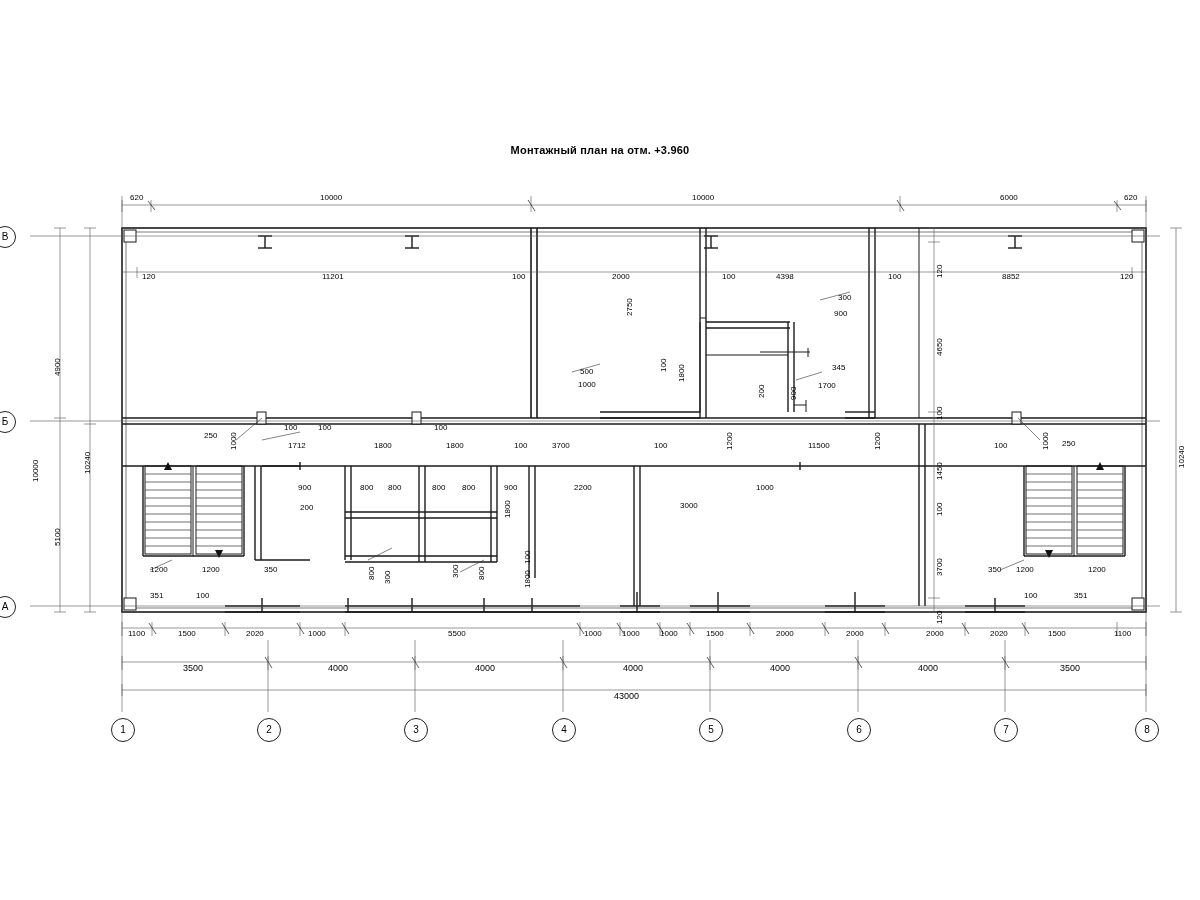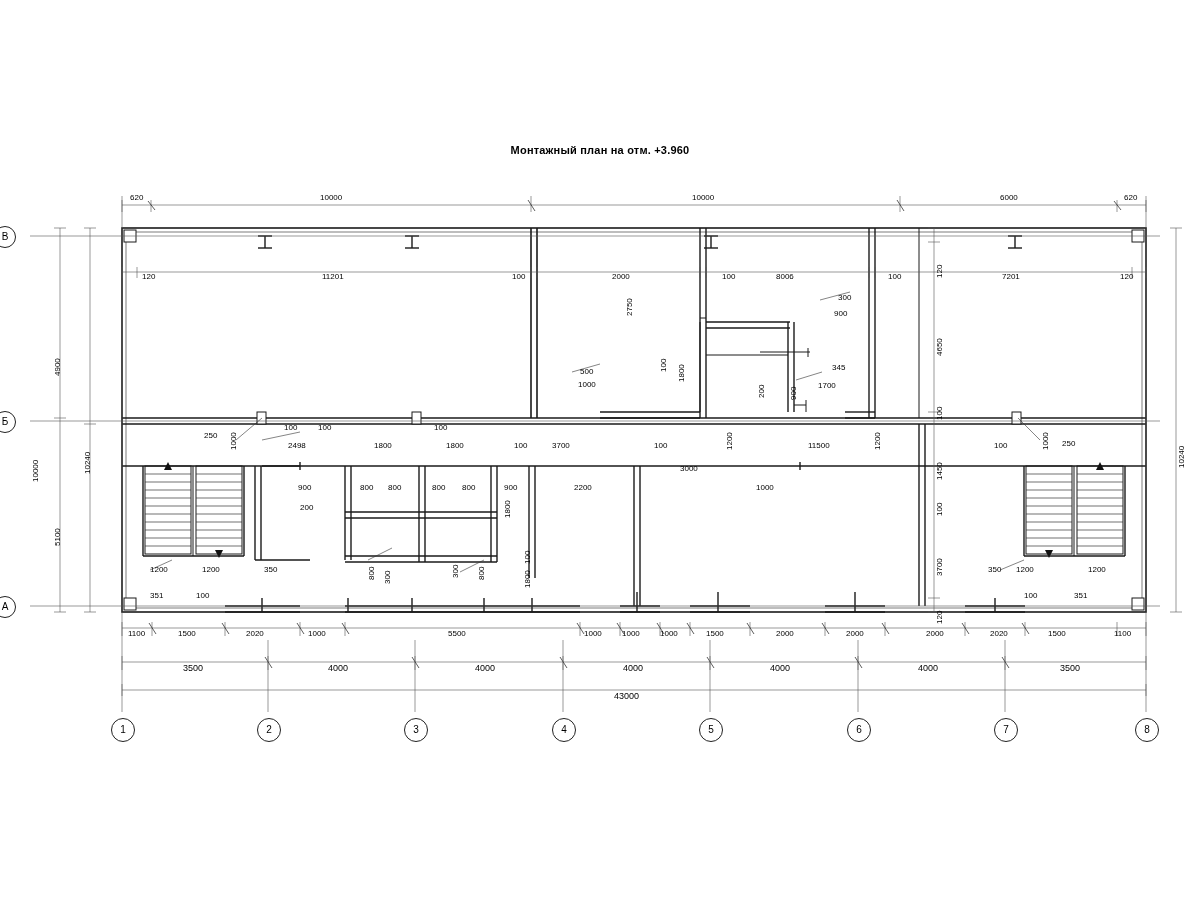--- a/index.html
+++ b/index.html
@@ -354,23 +354,23 @@
   <div class="lbl" style="left:320px;top:194px">10000</div>
   <div class="lbl" style="left:692px;top:194px">10000</div>
   <div class="lbl" style="left:1000px;top:194px">6000</div>
   <div class="lbl" style="left:1124px;top:194px">620</div>
 
   <div class="lbl" style="left:142px;top:273px">120</div>
   <div class="lbl" style="left:322px;top:273px">11201</div>
   <div class="lbl" style="left:512px;top:273px">100</div>
   <div class="lbl" style="left:612px;top:273px">2000</div>
   <div class="lbl" style="left:722px;top:273px">100</div>
-  <div class="lbl" style="left:776px;top:273px">8006</div>
+  <div class="lbl" style="left:776px;top:273px">4398</div>
   <div class="lbl" style="left:888px;top:273px">100</div>
-  <div class="lbl" style="left:1002px;top:273px">7201</div>
+  <div class="lbl" style="left:1002px;top:273px">8852</div>
   <div class="lbl" style="left:1120px;top:273px">120</div>
 
   <div class="lbl v" style="left:936px;top:252px;transform:rotate(-90deg) translate(-26px,0)">120</div>
   <div class="lbl v" style="left:936px;top:330px;transform:rotate(-90deg) translate(-26px,0)">4650</div>
   <div class="lbl v" style="left:936px;top:396px;transform:rotate(-90deg) translate(-24px,0)">100</div>
   <div class="lbl v" style="left:936px;top:452px;transform:rotate(-90deg) translate(-28px,0)">1450</div>
   <div class="lbl v" style="left:936px;top:492px;transform:rotate(-90deg) translate(-24px,0)">100</div>
   <div class="lbl v" style="left:936px;top:548px;transform:rotate(-90deg) translate(-28px,0)">3700</div>
   <div class="lbl v" style="left:936px;top:600px;transform:rotate(-90deg) translate(-24px,0)">120</div>
   <div class="lbl v" style="left:1178px;top:438px;transform:rotate(-90deg) translate(-30px,0)">10240</div>
@@ -389,42 +389,42 @@
   <div class="lbl v" style="left:678px;top:356px;transform:rotate(-90deg) translate(-26px,0)">1800</div>
   <div class="lbl v" style="left:758px;top:378px;transform:rotate(-90deg) translate(-20px,0)">200</div>
   <div class="lbl v" style="left:790px;top:378px;transform:rotate(-90deg) translate(-22px,0)">900</div>
   <div class="lbl" style="left:832px;top:364px">345</div>
   <div class="lbl" style="left:818px;top:382px">1700</div>
 
   <div class="lbl" style="left:204px;top:432px">250</div>
   <div class="lbl v" style="left:230px;top:424px;transform:rotate(-90deg) translate(-26px,0)">1000</div>
   <div class="lbl" style="left:284px;top:424px">100</div>
   <div class="lbl" style="left:318px;top:424px">100</div>
-  <div class="lbl" style="left:288px;top:442px">2498</div>
+  <div class="lbl" style="left:288px;top:442px">1712</div>
   <div class="lbl" style="left:374px;top:442px">1800</div>
   <div class="lbl" style="left:446px;top:442px">1800</div>
   <div class="lbl" style="left:434px;top:424px">100</div>
   <div class="lbl" style="left:552px;top:442px">3700</div>
   <div class="lbl" style="left:514px;top:442px">100</div>
   <div class="lbl v" style="left:726px;top:424px;transform:rotate(-90deg) translate(-26px,0)">1200</div>
   <div class="lbl" style="left:808px;top:442px">11500</div>
   <div class="lbl v" style="left:874px;top:424px;transform:rotate(-90deg) translate(-26px,0)">1200</div>
   <div class="lbl" style="left:994px;top:442px">100</div>
   <div class="lbl v" style="left:1042px;top:424px;transform:rotate(-90deg) translate(-26px,0)">1000</div>
   <div class="lbl" style="left:1062px;top:440px">250</div>
   <div class="lbl" style="left:654px;top:442px">100</div>
 
   <div class="lbl" style="left:298px;top:484px">900</div>
   <div class="lbl" style="left:360px;top:484px">800</div>
   <div class="lbl" style="left:388px;top:484px">800</div>
   <div class="lbl" style="left:432px;top:484px">800</div>
   <div class="lbl" style="left:462px;top:484px">800</div>
   <div class="lbl" style="left:504px;top:484px">900</div>
   <div class="lbl" style="left:574px;top:484px">2200</div>
-  <div class="lbl" style="left:680px;top:465px">3000</div>
+  <div class="lbl" style="left:680px;top:502px">3000</div>
   <div class="lbl" style="left:756px;top:484px">1000</div>
   <div class="lbl" style="left:300px;top:504px">200</div>
   <div class="lbl v" style="left:504px;top:492px;transform:rotate(-90deg) translate(-26px,0)">1800</div>
   <div class="lbl v" style="left:524px;top:544px;transform:rotate(-90deg) translate(-20px,0)">100</div>
 
   <div class="lbl" style="left:150px;top:566px">1200</div>
   <div class="lbl" style="left:202px;top:566px">1200</div>
   <div class="lbl" style="left:264px;top:566px">350</div>
   <div class="lbl v" style="left:368px;top:556px;transform:rotate(-90deg) translate(-24px,0)">800</div>
   <div class="lbl v" style="left:384px;top:562px;transform:rotate(-90deg) translate(-22px,0)">300</div>

